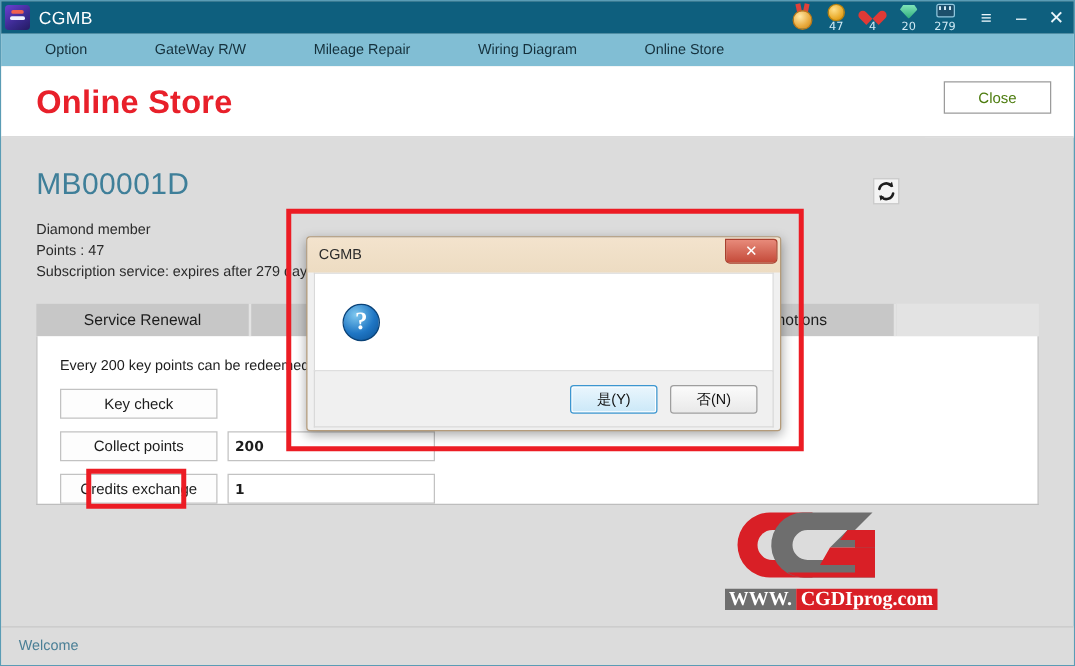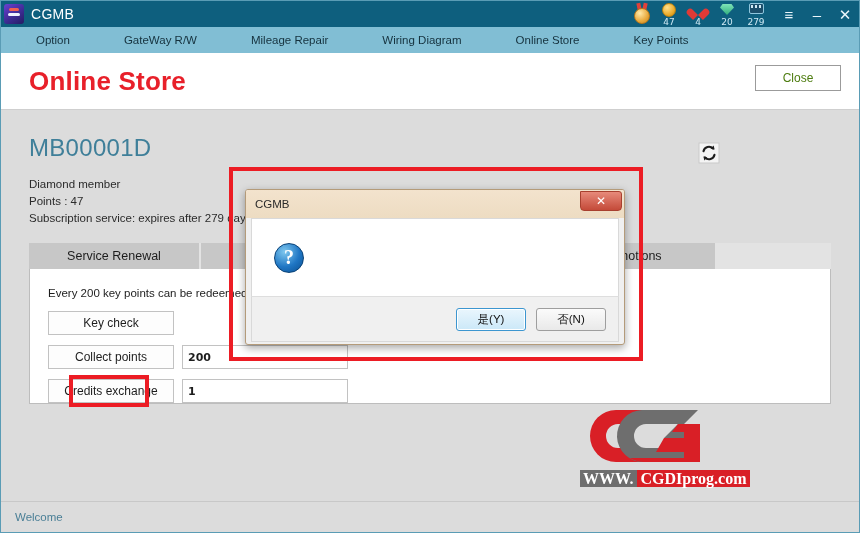--- a/index.html
+++ b/index.html
@@ -364,21 +364,20 @@
     <div class="winbtn">–</div>
     <div class="winbtn">✕</div>
   </div>
 
   <div class="menubar">
     <div class="menuitem">Option</div>
     <div class="menuitem">GateWay R/W</div>
     <div class="menuitem">Mileage Repair</div>
     <div class="menuitem">Wiring Diagram</div>
     <div class="menuitem">Online Store</div>
-    <div class="menuitem">Key Points</div>
   </div>
 
   <div class="pagehead">
     <div class="page-title">Online Store</div>
     <div class="close-btn">Close</div>
   </div>
 
   <div class="bodyarea">
 
     <div class="acct-id">MB00001D</div>

